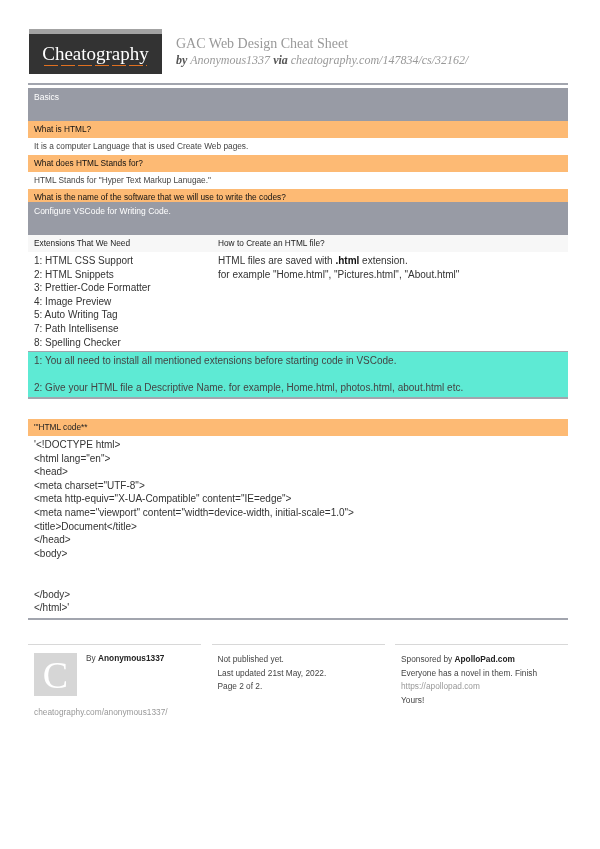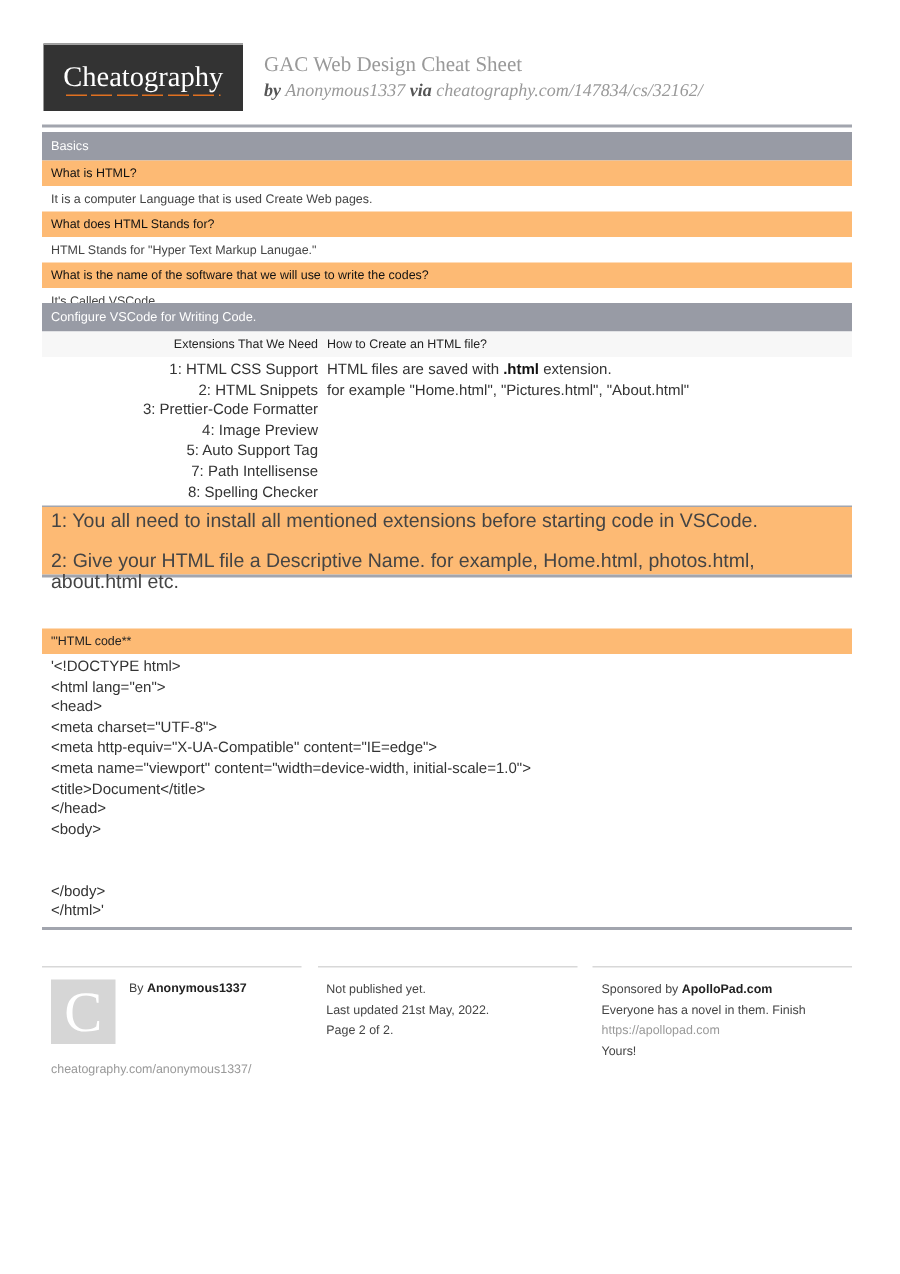--- a/index.html
+++ b/index.html
@@ -1,48 +1,48 @@
 <!DOCTYPE html>
 <html><head>
   <meta charset="utf-8">
   <style>
     html, body { margin: 0; padding: 0; background: #ffffff; }
     body { width: 600px; height: 849px; position: relative; overflow: hidden;
            font-family: "Liberation Sans", sans-serif; color: #333333; }
 
     
     .logo { position: absolute; left: 29px; top: 29px; width: 133px; height: 45px;
-            background: #333333; border-top: 1px solid #a3a3a3; box-sizing: border-box;
+            background: #333333; border-top: 5px solid #a3a3a3; box-sizing: border-box;
             display: flex; align-items: center; justify-content: center; }
     .logo-text { font-family: "Liberation Serif", serif; color: #ffffff; font-size: 19px;
                  position: relative; }
     .logo-text::after { content: ""; position: absolute; left: 2px; right: 2px; bottom: -1px;
                  height: 1px; background: repeating-linear-gradient(90deg,#e07020 0 14px,transparent 14px 17px); }
     .sheet-title { position: absolute; left: 176px; top: 36px; font-family: "Liberation Serif", serif;
                    font-size: 14px; color: #999999; }
     .sheet-byline { position: absolute; left: 176px; top: 53px; font-family: "Liberation Serif", serif;
                     font-size: 12px; color: #999999; font-style: italic; }
     .sheet-byline .strong { color: #555555; font-weight: bold; }
     .top-rule { position: absolute; left: 28px; top: 83px; width: 540px; height: 2px; background: #a2a5ae; }
 
     
     .section { position: absolute; left: 28px; width: 540px; }
-    .sec-head { background: #989ba5; color: #ffffff; font-size: 8.5px; height: 19px;
+    .sec-head { background: #989ba5; color: #ffffff; font-size: 8.5px; height: 33px;
                 line-height: 19px; padding-left: 6px; box-sizing: border-box; }
     .row { font-size: 8.3px; height: 17px; line-height: 17px; padding-left: 6px; box-sizing: border-box;
            color: #444444; }
     .row.q { background: #fdba74; color: #111111; }
     .sec-bottom { height: 2px; background: #a2a5ae; }
 
     .cols { display: flex; }
     .col { flex: 1; }
     .col .row { padding-left: 6px; }
     .colhead { background: #f7f7f7; color: #222222; }
 
-    .note { background: #fdba74; font-size: 13px; color: #444444; padding: 0 6px; box-sizing: border-box; }
+    .note { background: #5eead4; font-size: 10px; color: #444444; padding: 0 6px; box-sizing: border-box; }
     .note-line { height: 13.5px; line-height: 13.5px; }
     .note-gap { height: 13.5px; }
 
     .code-line { font-size: 10px; height: 13.6px; line-height: 13.6px; padding-left: 6px; color: #333333; }
 
     
     .footer { position: absolute; left: 28px; top: 644px; width: 540px; display: flex; justify-content: space-between; }
     .fcol { width: 173px; border-top: 1px solid #d8d8d8; padding-top: 8px; font-size: 8.3px;
             color: #444444; box-sizing: border-box; }
     .fcol .line { height: 13.6px; line-height: 13.6px; padding-left: 6px; }
@@ -78,28 +78,28 @@
   <div class="row q">What does HTML Stands for?</div>
   <div class="row">HTML Stands for "Hyper Text Markup Lanugae."</div>
   <div class="row q">What is the name of the software that we will use to write the codes?</div>
   <div class="row">It's Called VSCode.</div>
   <div class="sec-bottom"></div>
 </div>
 
 <div class="section" style="top:202px;">
   <div class="sec-head">Configure VSCode for Writing Code.</div>
   <div class="cols">
-    <div class="col" style="flex:0 0 184px;text-align:right;">
+    <div class="col" style="flex:0 0 184px;">
       <div class="row colhead">Extensions That We Need</div>
       <div style="padding-top:2px;">
         <div class="code-line">1: HTML CSS Support</div>
         <div class="code-line">2: HTML Snippets</div>
         <div class="code-line">3: Prettier-Code Formatter</div>
         <div class="code-line">4: Image Preview</div>
-        <div class="code-line">5: Auto Support Tag</div>
+        <div class="code-line">5: Auto Writing Tag</div>
         <div class="code-line">7: Path Intellisense</div>
         <div class="code-line">8: Spelling Checker</div>
       </div>
     </div>
     <div class="col">
       <div class="row colhead">How to Create an HTML file?</div>
       <div style="padding-top:2px;">
         <div class="code-line"><span>HTML files are saved with </span><b style="color:#111;">.html</b><span> extension.</span></div>
         <div class="code-line">for example "Home.html", "Pictures.html", "About.html"</div>
       </div>

